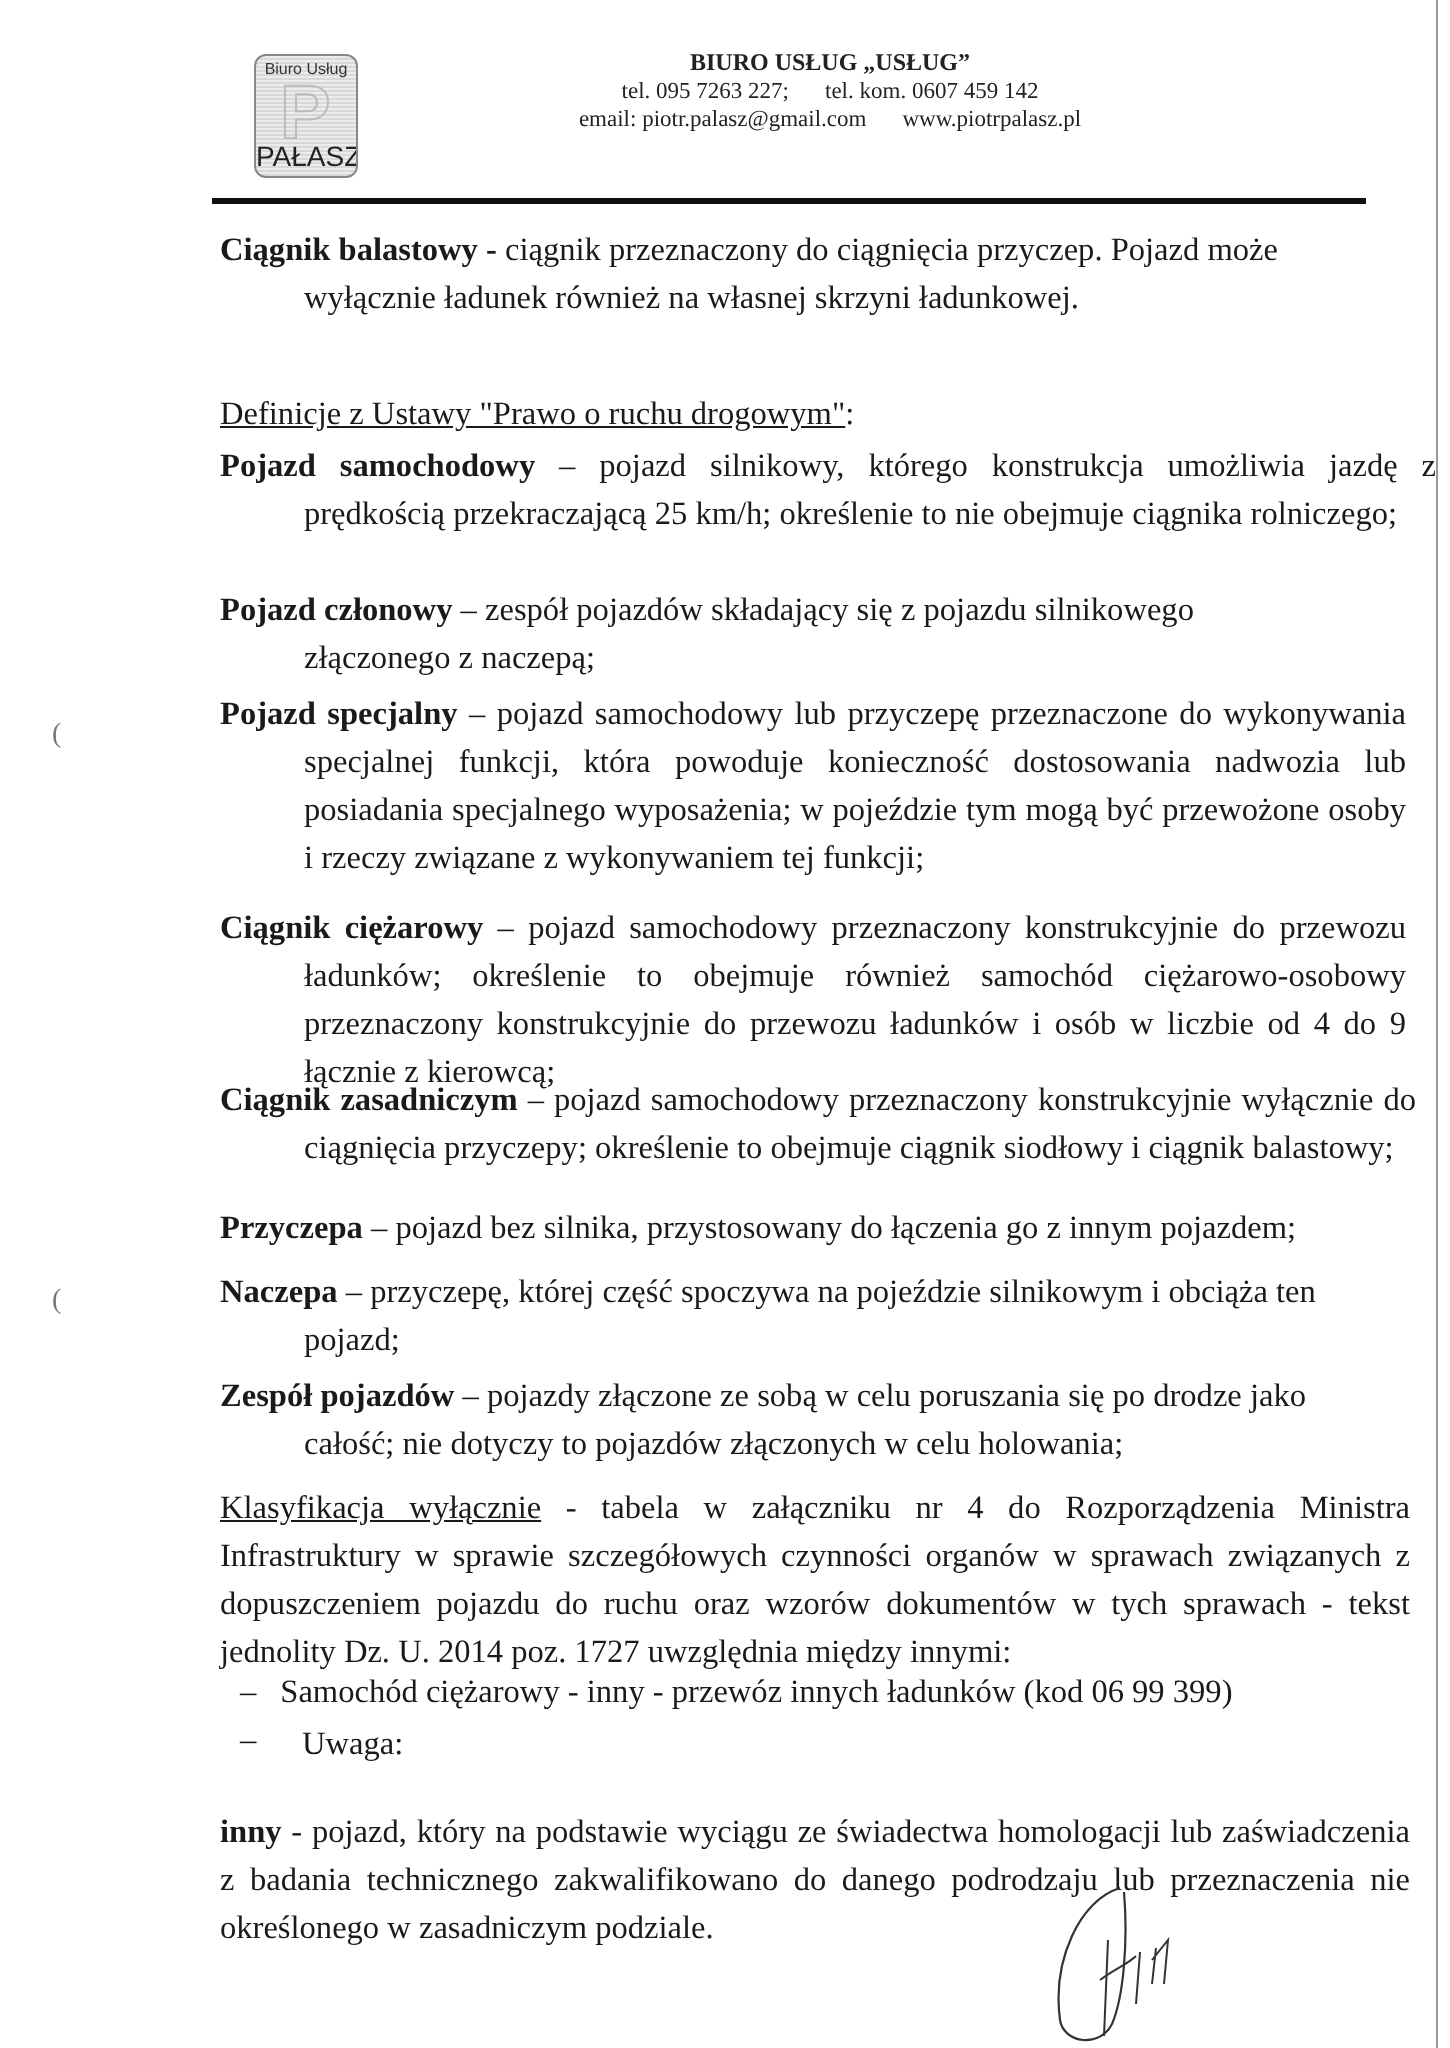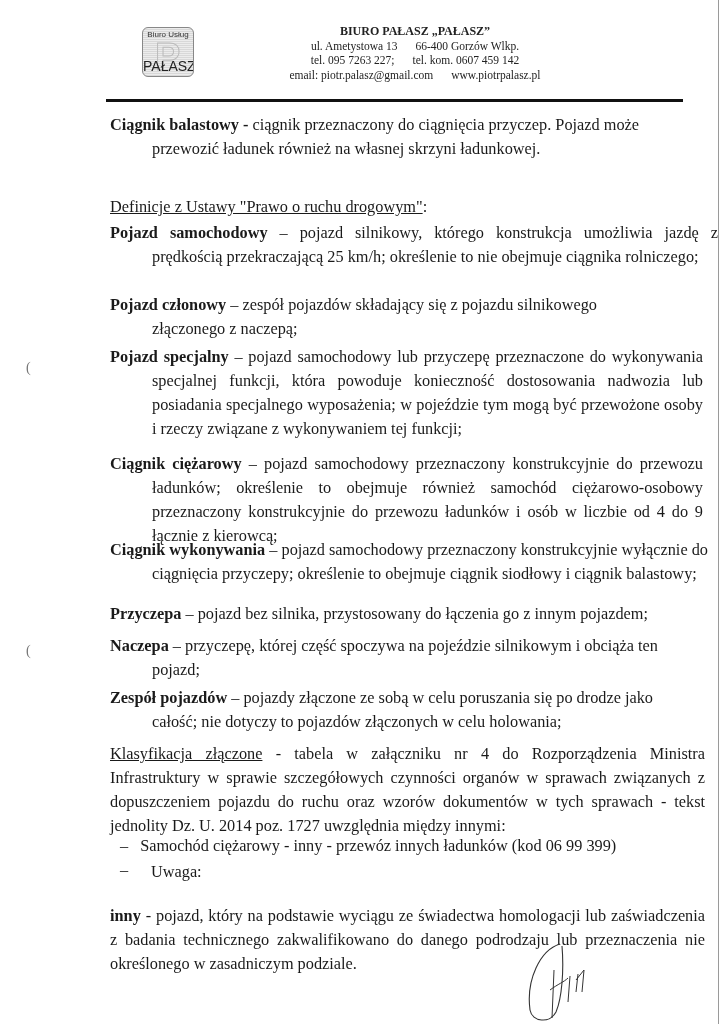--- a/index.html
+++ b/index.html
@@ -11,21 +11,21 @@
     .right-border {
       position: absolute; left: 718px; top: 0; width: 1px; height: 1024px;
       background: #9a9a9a;
     }
     .margin-mark {
       position: absolute; font-size: 14px; color: #777;
       font-family: "Liberation Serif", serif;
     }
     
     .logo {
-      position: absolute; left: 142px; top: 27px; width: 52px; height: 50px;
+      position: absolute; left: 127px; top: 27px; width: 52px; height: 62px;
       border: 1px solid #888; border-radius: 6px;
       background: repeating-linear-gradient(0deg, #d8d8d8 0 1px, #ececec 1px 2px),
                   #e4e4e4;
       box-sizing: border-box;
       overflow: hidden;
     }
     .logo .top-txt {
       position: absolute; top: 2px; left: 0; right: 0; text-align: center;
       font-family: "Liberation Sans", sans-serif; font-size: 8px; color: #333;
     }
@@ -70,39 +70,35 @@
 <span class="margin-mark" style="left:26px; top:360px;">(</span>
 <span class="margin-mark" style="left:26px; top:643px;">(</span>
 
 <div class="logo">
   <div class="top-txt">Biuro Usług</div>
   <div class="p-letter">P</div>
   <div class="bot-txt">PAŁASZ</div>
 </div>
 
 <div class="header-info">
-  <div class="company">BIURO PAŁASZ „PAŁASZ”</div>
-  <div class="row">
-    <span>ul. Ametystowa 13</span>
-    <span>66-400 Gorzów Wlkp.</span>
-  </div>
+  <div class="company">BIURO USŁUG „USŁUG”</div>
   <div class="row">
     <span>tel. 095 7263 227;</span>
     <span>tel. kom. 0607 459 142</span>
   </div>
   <div class="row">
     <span>email: piotr.palasz@gmail.com</span>
     <span>www.piotrpalasz.pl</span>
   </div>
 </div>
 
 <div class="header-rule"></div>
 
 <p class="para hang" style="top:113px; width:560px;">
-  <span class="term">Ciągnik balastowy -</span><span> ciągnik przeznaczony do ciągnięcia przyczep. Pojazd może przewozić ładunek również na własnej skrzyni ładunkowej.</span>
+  <span class="term">Ciągnik balastowy -</span><span> ciągnik przeznaczony do ciągnięcia przyczep. Pojazd może wyłącznie ładunek również na własnej skrzyni ładunkowej.</span>
 </p>
 
 <p class="para" style="top:195px;">
   <span class="ul">Definicje z Ustawy "Prawo o ruchu drogowym"</span><span>:</span>
 </p>
 
 <p class="para hang justify" style="top:221px; width:608px;">
   <span class="term">Pojazd samochodowy</span><span> – pojazd silnikowy, którego konstrukcja umożliwia jazdę z prędkością przekraczającą 25 km/h; określenie to nie obejmuje ciągnika rolniczego;</span>
 </p>
 
@@ -112,37 +108,37 @@
 
 <p class="para hang justify" style="top:345px; width:593px;">
   <span class="term">Pojazd specjalny</span><span> – pojazd samochodowy lub przyczepę przeznaczone do wykonywania specjalnej funkcji, która powoduje konieczność dostosowania nadwozia lub posiadania specjalnego wyposażenia; w pojeździe tym mogą być przewożone osoby i rzeczy związane z wykonywaniem tej funkcji;</span>
 </p>
 
 <p class="para hang justify" style="top:452px; width:593px;">
   <span class="term">Ciągnik ciężarowy</span><span> – pojazd samochodowy przeznaczony konstrukcyjnie do przewozu ładunków; określenie to obejmuje również samochód ciężarowo-osobowy przeznaczony konstrukcyjnie do przewozu ładunków i osób w liczbie od 4 do 9 łącznie z kierowcą;</span>
 </p>
 
 <p class="para hang justify" style="top:538px; width:598px;">
-  <span class="term">Ciągnik wykonywania</span><span> – pojazd samochodowy przeznaczony konstrukcyjnie wyłącznie do ciągnięcia przyczepy; określenie to obejmuje ciągnik siodłowy i ciągnik balastowy;</span>
+  <span class="term">Ciągnik zasadniczym</span><span> – pojazd samochodowy przeznaczony konstrukcyjnie wyłącznie do ciągnięcia przyczepy; określenie to obejmuje ciągnik siodłowy i ciągnik balastowy;</span>
 </p>
 
 <p class="para hang" style="top:602px; width:608px;">
   <span class="term">Przyczepa</span><span> – pojazd bez silnika, przystosowany do łączenia go z innym pojazdem;</span>
 </p>
 
 <p class="para hang" style="top:634px; width:560px;">
   <span class="term">Naczepa</span><span> – przyczepę, której część spoczywa na pojeździe silnikowym i obciąża ten pojazd;</span>
 </p>
 
 <p class="para hang" style="top:686px; width:570px;">
   <span class="term">Zespół pojazdów</span><span> – pojazdy złączone ze sobą w celu poruszania się po drodze jako całość; nie dotyczy to pojazdów złączonych w celu holowania;</span>
 </p>
 
 <p class="para justify" style="top:742px; width:595px;">
-  <span class="ul">Klasyfikacja złączone</span><span> - tabela w załączniku nr 4 do Rozporządzenia Ministra Infrastruktury w sprawie szczegółowych czynności organów w sprawach związanych z dopuszczeniem pojazdu do ruchu oraz wzorów dokumentów w tych sprawach - tekst jednolity Dz. U. 2014 poz. 1727 uwzględnia między innymi:</span>
+  <span class="ul">Klasyfikacja wyłącznie</span><span> - tabela w załączniku nr 4 do Rozporządzenia Ministra Infrastruktury w sprawie szczegółowych czynności organów w sprawach związanych z dopuszczeniem pojazdu do ruchu oraz wzorów dokumentów w tych sprawach - tekst jednolity Dz. U. 2014 poz. 1727 uwzględnia między innymi:</span>
 </p>
 
 <div class="para" style="top:834px;">
   <div class="bullet-item">
     <span>–</span>
     <span>Samochód ciężarowy - inny - przewóz innych ładunków (kod 06 99 399)</span>
   </div>
   <div class="bullet-item">
     <span>–</span>
   </div>

